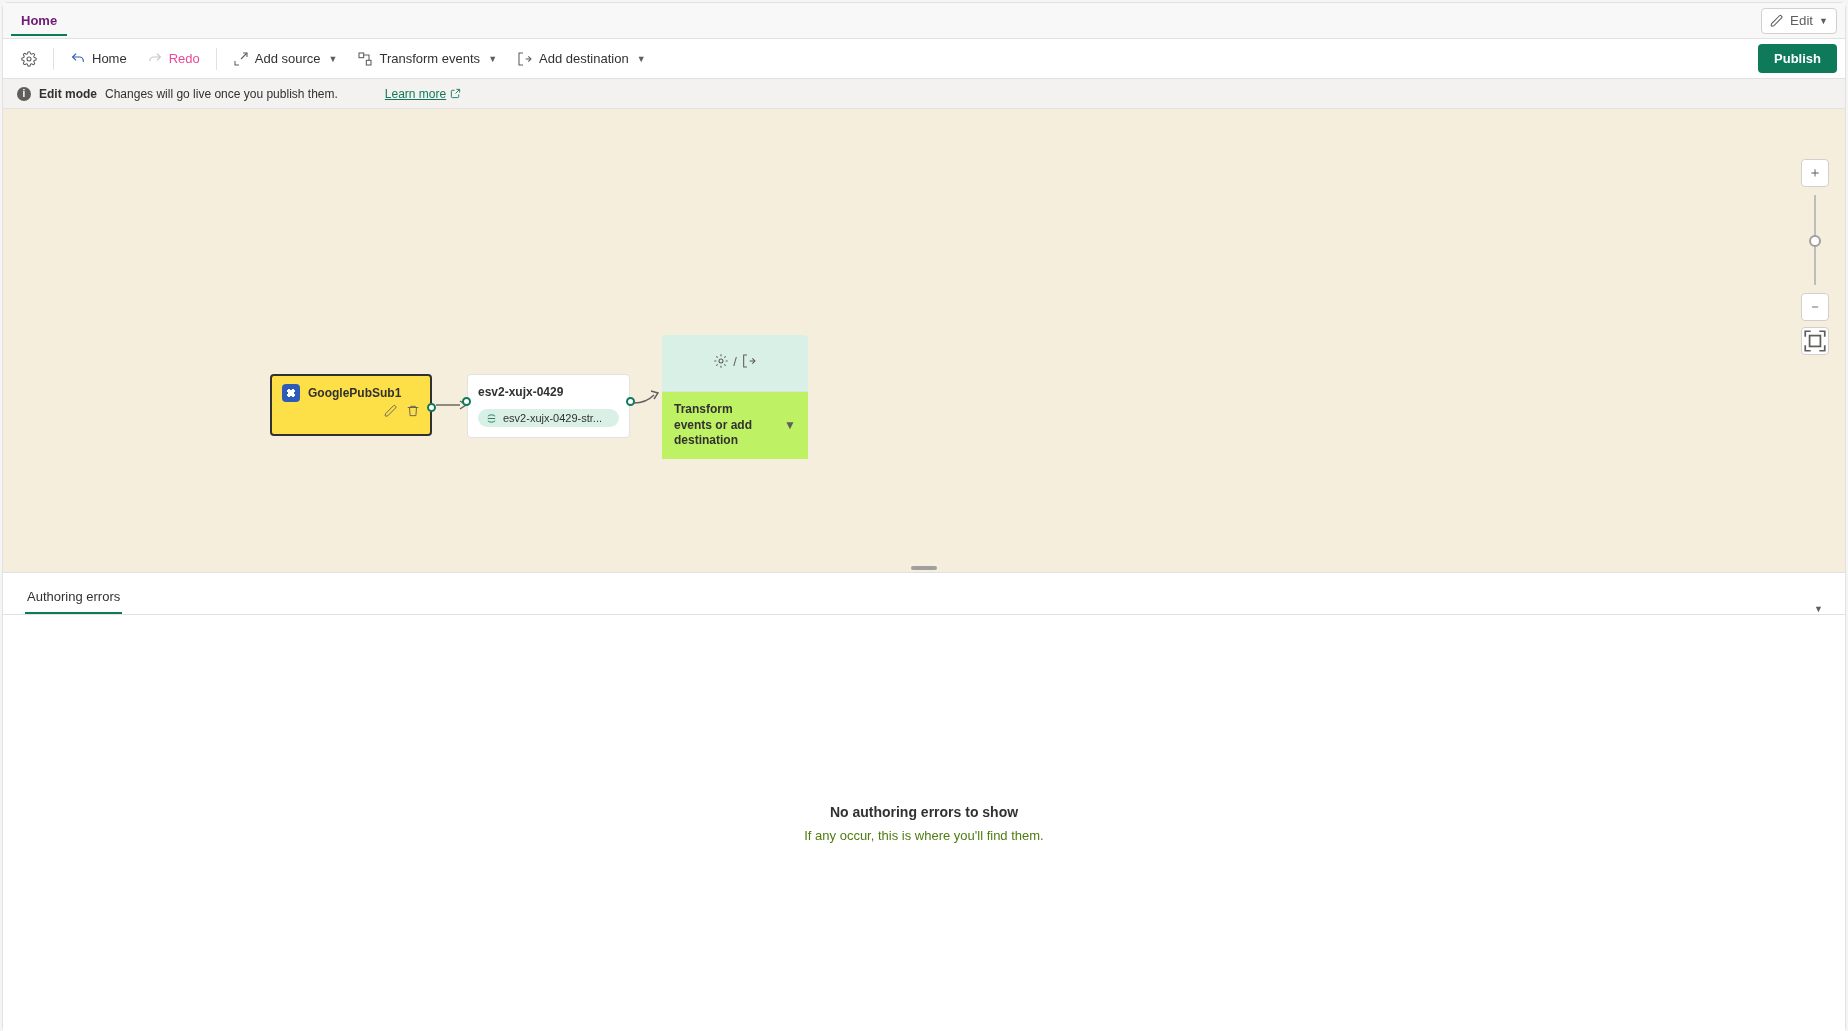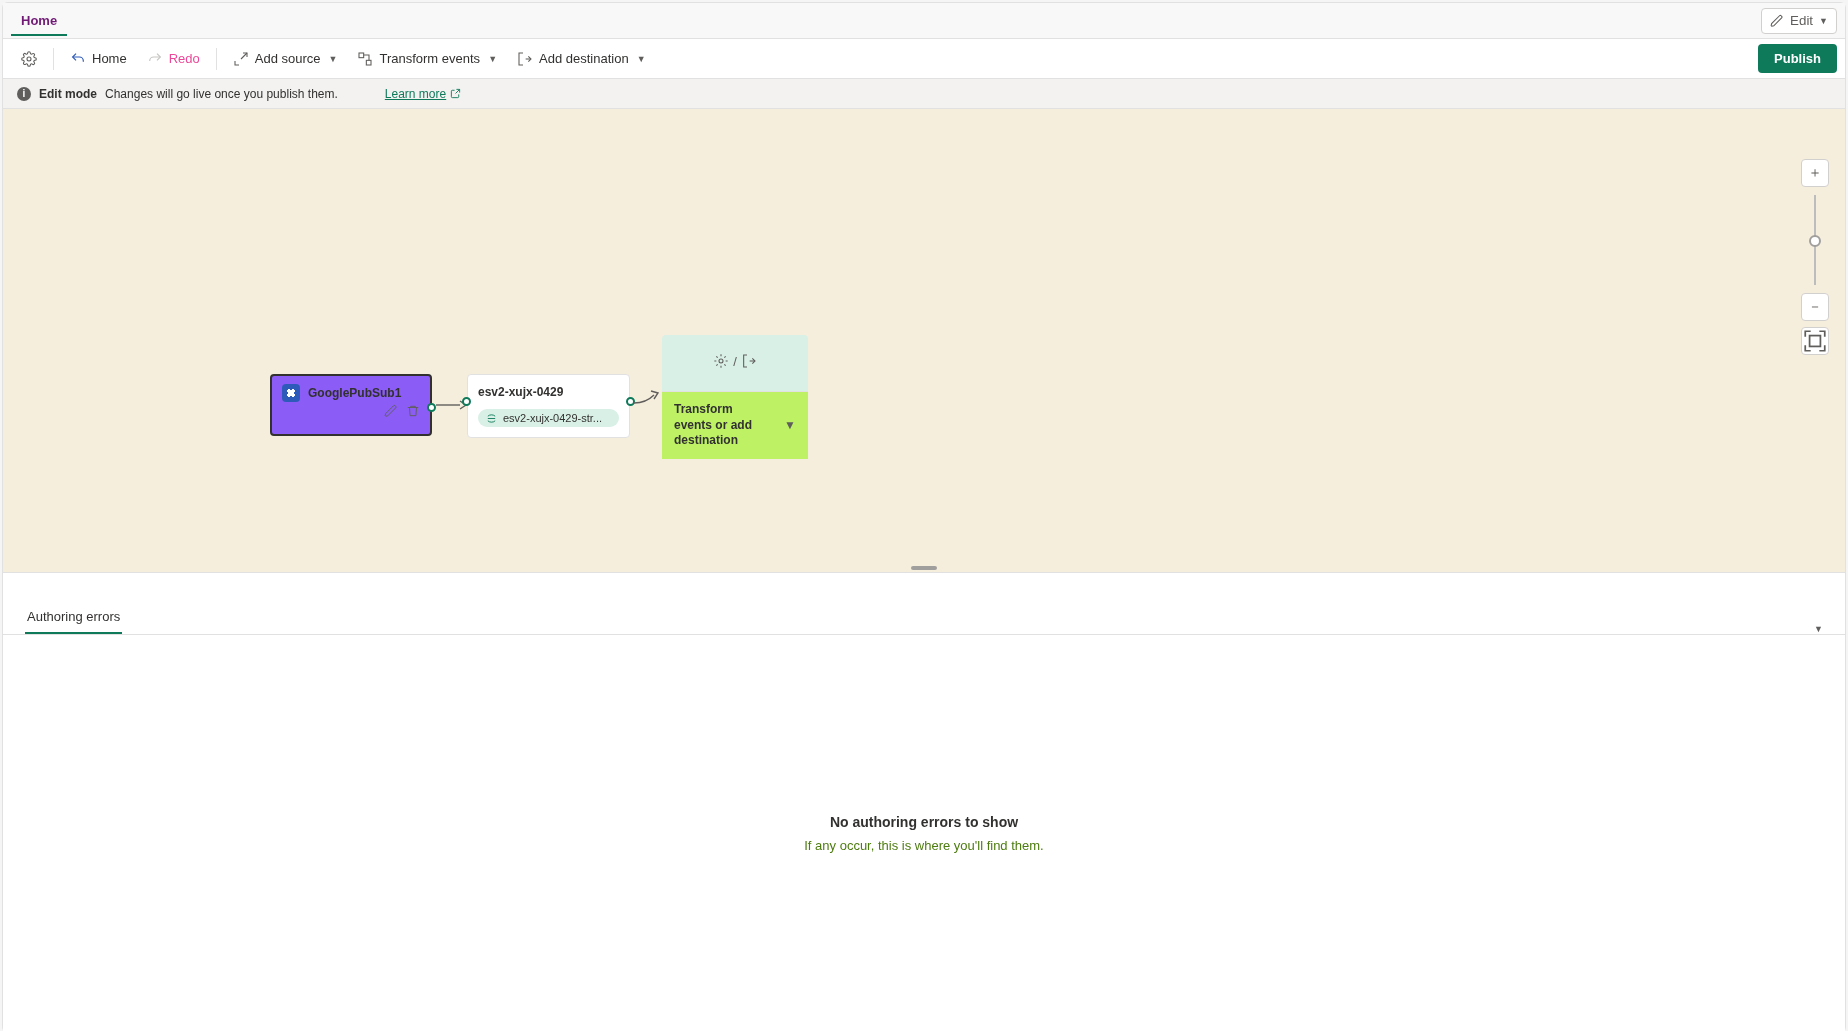--- a/index.html
+++ b/index.html
@@ -37,21 +37,21 @@
   
   .canvas { flex:1; position:relative; background:#f6eedd; overflow:hidden; }
 
   .zoom-ctrls { position:absolute; right:16px; top:50px; display:flex; flex-direction:column; align-items:center; gap:0; }
   .zoom-btn { width:28px; height:28px; border:1px solid #d2d0ce; background:#fff; border-radius:4px; display:flex; align-items:center; justify-content:center; color:#605e5c; font-size:14px; cursor:pointer; }
   .zoom-slider-track { height:90px; width:2px; background:#bdbdbd; position:relative; margin:8px 0; }
   .zoom-slider-thumb { position:absolute; left:-5px; top:40px; width:12px; height:12px; border-radius:50%; background:#fff; border:2px solid #a19f9d; }
   .zoom-fit { margin-top:6px; }
 
   
-  .node { position:absolute; background:#8b5cf6; border:1px solid #8a8886; border-radius:4px; }
+  .node { position:absolute; background:#fde047; border:1px solid #8a8886; border-radius:4px; }
   .node-source { left:267px; top:265px; width:162px; height:62px; border:2px solid #323130; }
   .node-source .head { display:flex; align-items:center; gap:8px; padding:8px 10px 2px; }
   .node-source .head .src-icon { width:18px; height:18px; border-radius:4px; background:#2e5bba; display:flex; align-items:center; justify-content:center; }
   .node-source .head .src-icon::before{content:""; width:10px;height:10px;border-radius:50%; background: radial-gradient(circle,#fff 30%, transparent 31%), radial-gradient(circle at 30% 30%,#fff 2px,transparent 2px), radial-gradient(circle at 70% 30%,#fff 2px,transparent 2px), radial-gradient(circle at 30% 70%,#fff 2px,transparent 2px), radial-gradient(circle at 70% 70%,#fff 2px,transparent 2px);}
   .node-source .head span { font-size:12px; font-weight:600; }
   .node-source .actions { display:flex; justify-content:flex-end; gap:8px; padding:0 10px 6px; }
   .node-source .actions svg { width:14px; height:14px; stroke:#605e5c; fill:none; }
 
   .node-stream { left:464px; top:265px; width:163px; border:1px solid #e1e1e1; padding:10px; background:#fff; }
   .node-stream .title { font-size:12px; font-weight:600; margin-bottom:10px; }
@@ -64,21 +64,21 @@
   .node-add .exp { margin-top:22px; background:#bef264; border-top:1px solid #e1e1e1; padding:10px 12px; display:flex; align-items:center; justify-content:space-between; text-align:left; }
   .node-add .exp span { font-size:12px; font-weight:600; line-height:1.3; max-width:100px; }
 
   .port { position:absolute; width:9px; height:9px; border-radius:50%; background:#fff; border:2px solid #0f7a5a; }
   .arrow { position:absolute; pointer-events:none; }
 
   
   .drag-grip { position:absolute; left:50%; transform:translateX(-50%); bottom:2px; width:26px; height:4px; border-radius:2px; background:#a19f9d; }
 
   .bottom-panel { height:460px; background:#fff; border-top:1px solid #e1e1e1; display:flex; flex-direction:column; }
-  .bp-header { display:flex; align-items:flex-end; justify-content:space-between; padding:0 22px 0; border-bottom:1px solid #e1e1e1;margin-top:28px; }
+  .bp-header { display:flex; align-items:flex-end; justify-content:space-between; padding:8px 22px 0; border-bottom:1px solid #e1e1e1; }
   .bp-tab { padding:8px 2px; font-size:13px; font-weight:400; color:#323130; border-bottom:2px solid #0f7a5a; }
   .bp-body { flex:1; display:flex; flex-direction:column; align-items:center; justify-content:center; gap:8px; }
   .bp-body h3 { font-size:14px; font-weight:600; }
   .bp-body p { font-size:13px; color:#4d7c0f; }
 </style>
 </head>
 <body>
 
 <div class="app">
 

